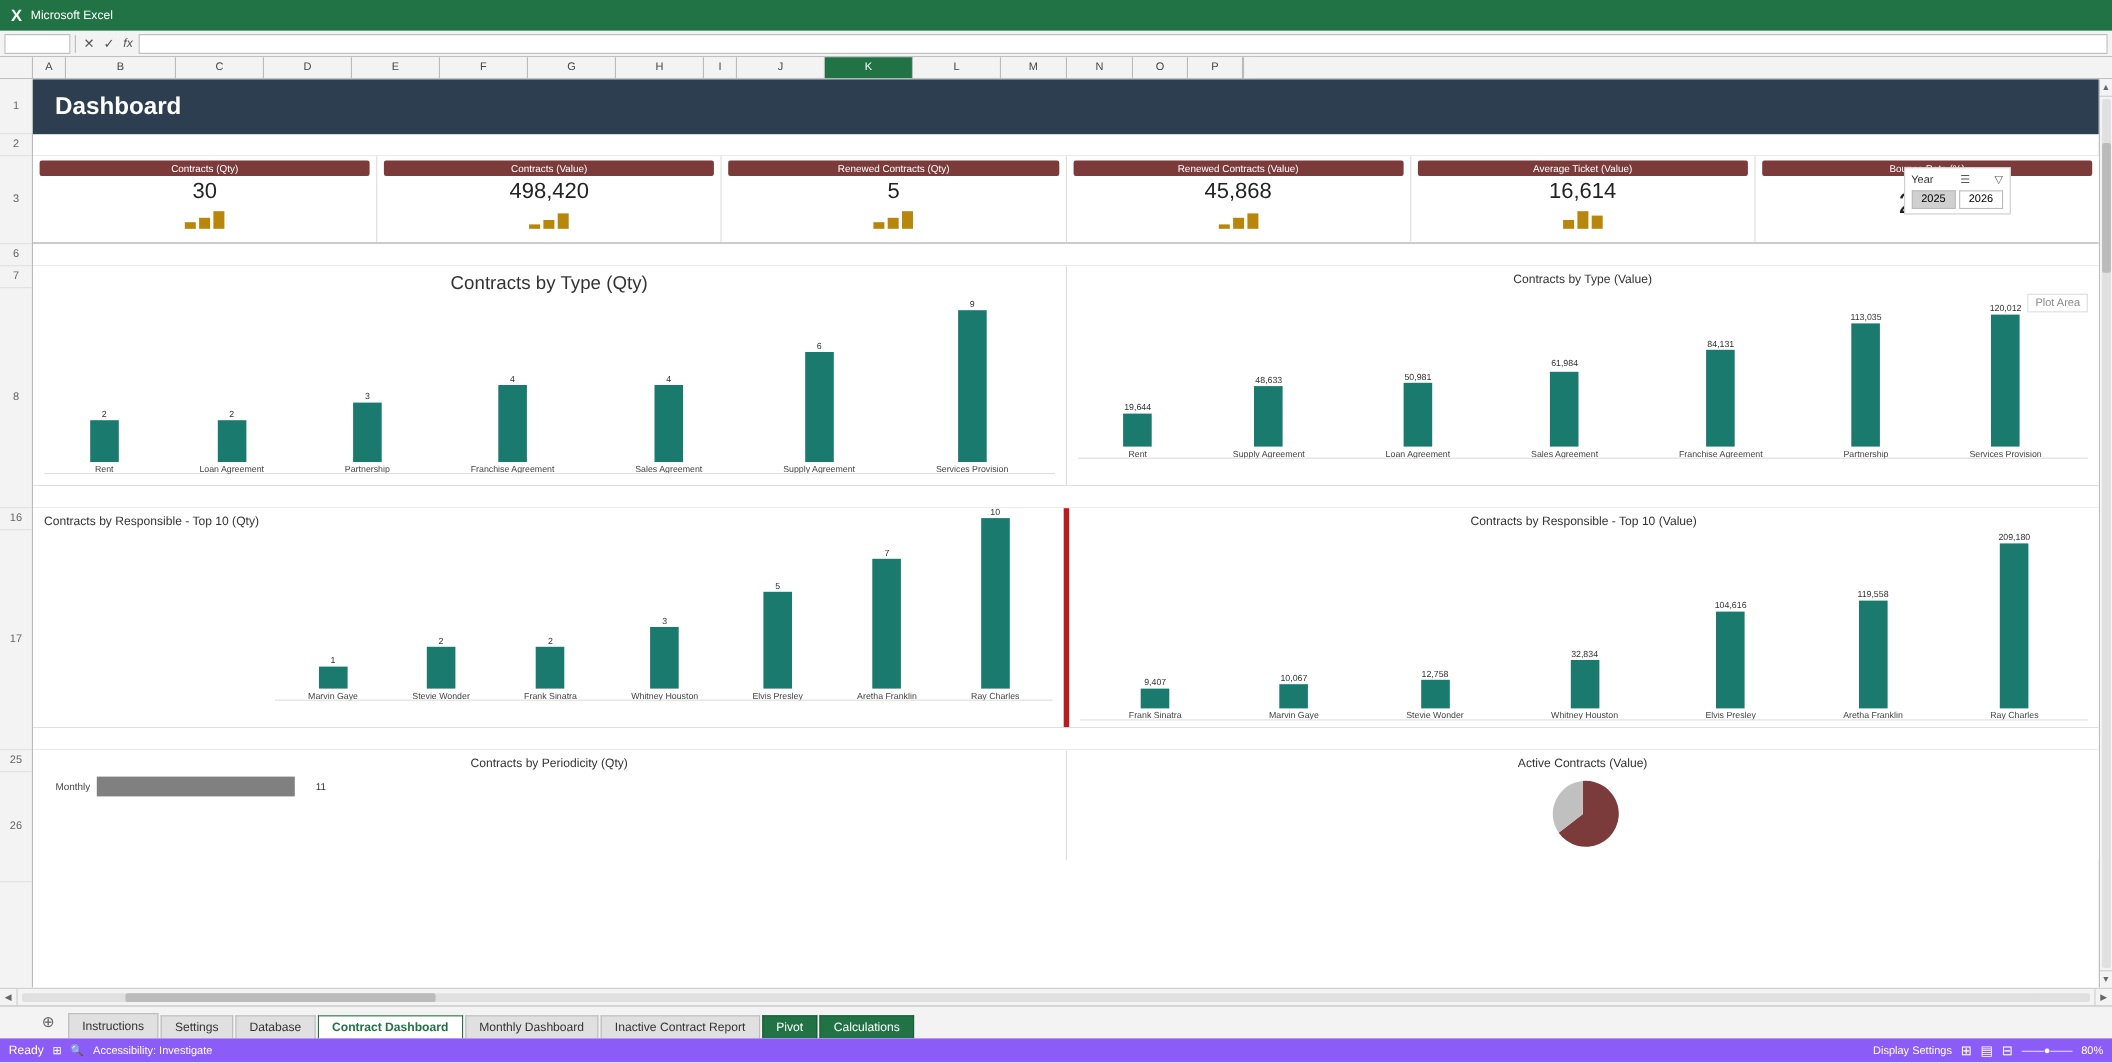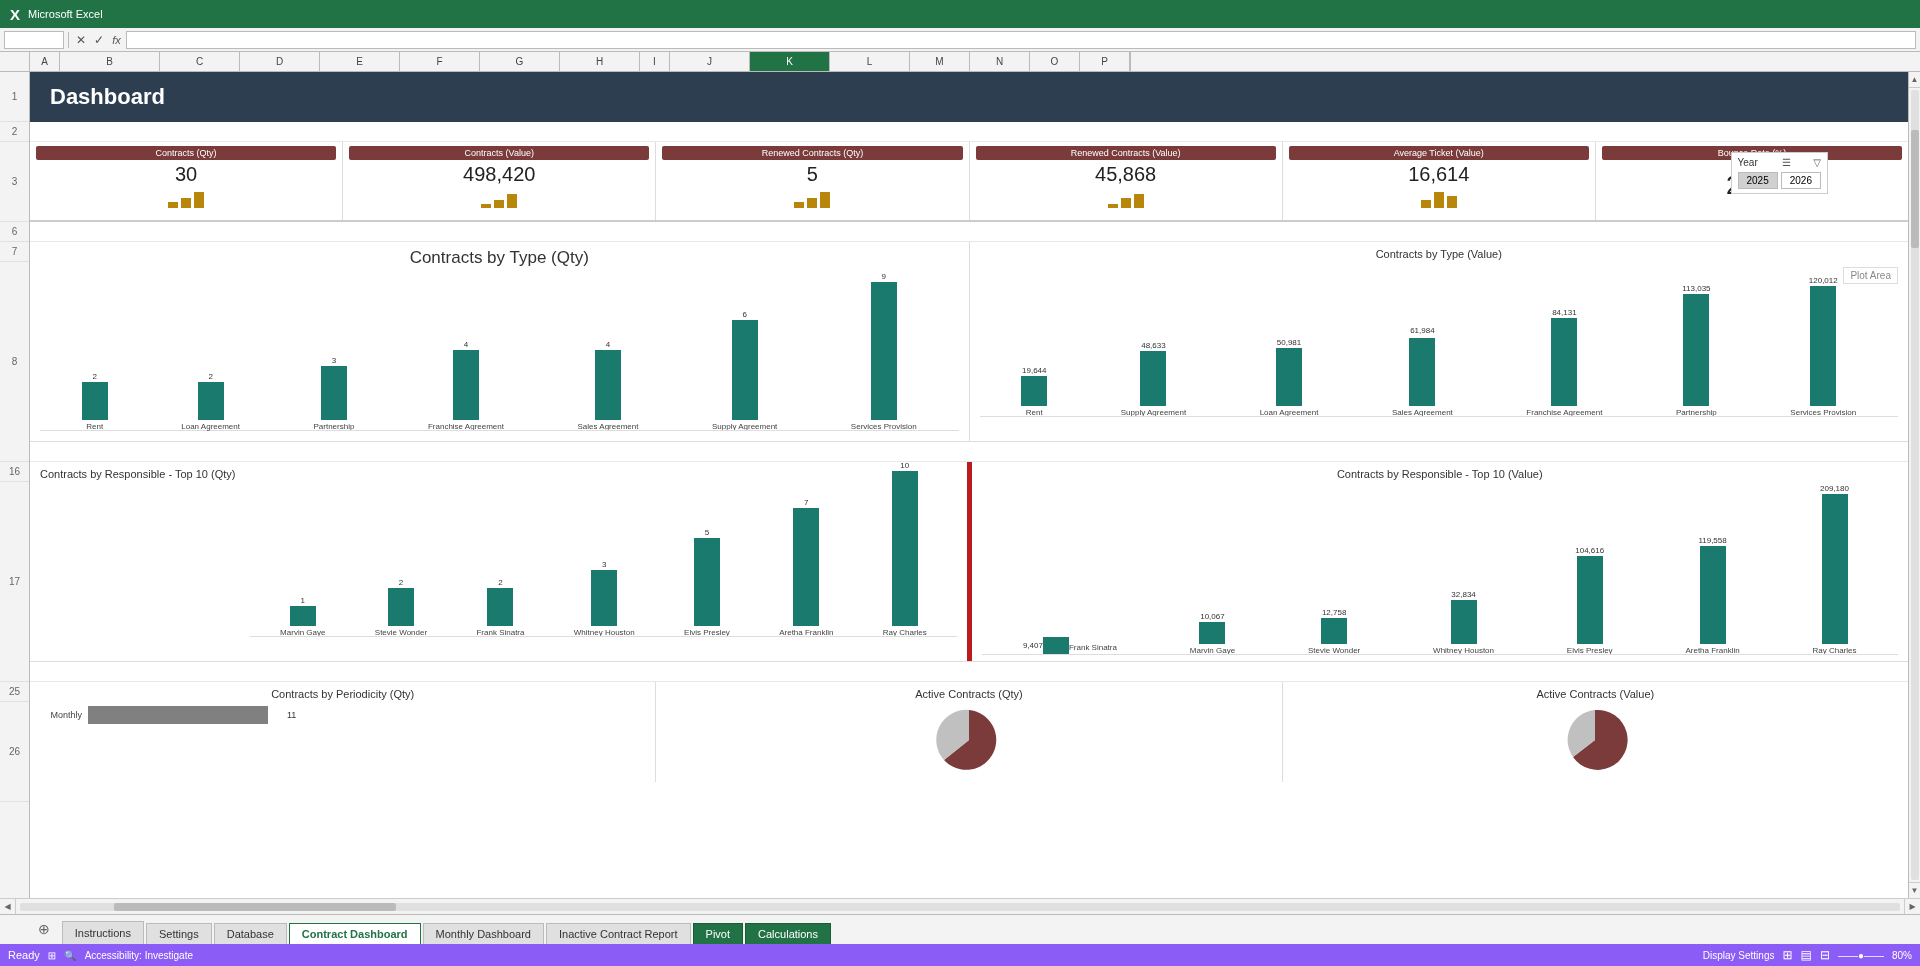--- a/index.html
+++ b/index.html
@@ -273,21 +273,21 @@
               <div style="width:26px; height:155px; background:#1a7a6e;"></div>
               <span style="font-size:8px; color:#444; margin-top:2px; text-align:center;">Ray Charles</span>
             </div>
           </div>
         </div>
 
         <div style="flex:1; padding:6px 10px; display:flex; flex-direction:column;">
           <div style="text-align:center; font-size:11px; color:#333; margin-bottom:4px;">Contracts by Responsible - Top 10 (Value)</div>
           <div style="flex:1; display:flex; align-items:flex-end; justify-content:space-around; padding:0 5px 18px 5px; position:relative;">
             <div style="position:absolute; bottom:18px; left:0; right:0; border-top:1px solid #ddd;"></div>
-            <div style="display:flex; flex-direction:row; align-items:center;">
+            <div style="display:flex; flex-direction:column; align-items:center;">
               <span style="font-size:8px; color:#333; margin-bottom:1px;">9,407</span>
               <div style="width:26px; height:18px; background:#1a7a6e;"></div>
               <span style="font-size:8px; color:#444; margin-top:2px; text-align:center;">Frank Sinatra</span>
             </div>
             <div style="display:flex; flex-direction:column; align-items:center;">
               <span style="font-size:8px; color:#333; margin-bottom:1px;">10,067</span>
               <div style="width:26px; height:22px; background:#1a7a6e;"></div>
               <span style="font-size:8px; color:#444; margin-top:2px; text-align:center;">Marvin Gaye</span>
             </div>
             <div style="display:flex; flex-direction:column; align-items:center;">
@@ -326,29 +326,20 @@
         <div style="flex:1; padding:6px 8px; border-right:1px solid #ddd; display:flex; flex-direction:column;">
           <div style="text-align:center; font-size:11px; color:#333; margin-bottom:6px;">Contracts by Periodicity (Qty)</div>
           <div style="display:flex; align-items:center; gap:6px; padding:0 4px;">
             <span style="font-size:9px; color:#444; width:40px; text-align:right;">Monthly</span>
             <div style="height:18px; width:180px; background:#808080;"></div>
             <span style="font-size:9px; color:#333;margin-left:13px;">11</span>
           </div>
         </div>
 
 
-        <div style="flex:1; padding:6px 8px; border-right:1px solid #ddd; display:flex; flex-direction:column;">
-          <div style="text-align:center; font-size:11px; color:#333; margin-bottom:4px;">Active Contracts (Qty)</div>
-          <div style="flex:1; display:flex; align-items:center; justify-content:center;">
-            <svg width="80" height="70" viewBox="0 0 80 70">
-              <path d="M40,35 L40,5 A30,30 0 1,1 15,55 Z" fill="#7b3b3b"></path>
-              <path d="M40,35 L15,55 A30,30 0 0,1 40,5 Z" fill="#c0c0c0"></path>
-            </svg>
-          </div>
-        </div>
 
         <div style="flex:1; padding:6px 8px; display:flex; flex-direction:column;">
           <div style="text-align:center; font-size:11px; color:#333; margin-bottom:4px;">Active Contracts (Value)</div>
           <div style="flex:1; display:flex; align-items:center; justify-content:center;">
             <svg width="80" height="70" viewBox="0 0 80 70">
               <path d="M40,35 L40,5 A30,30 0 1,1 18,52 Z" fill="#7b3b3b"></path>
               <path d="M40,35 L18,52 A30,30 0 0,1 40,5 Z" fill="#c0c0c0"></path>
             </svg>
           </div>
         </div>

